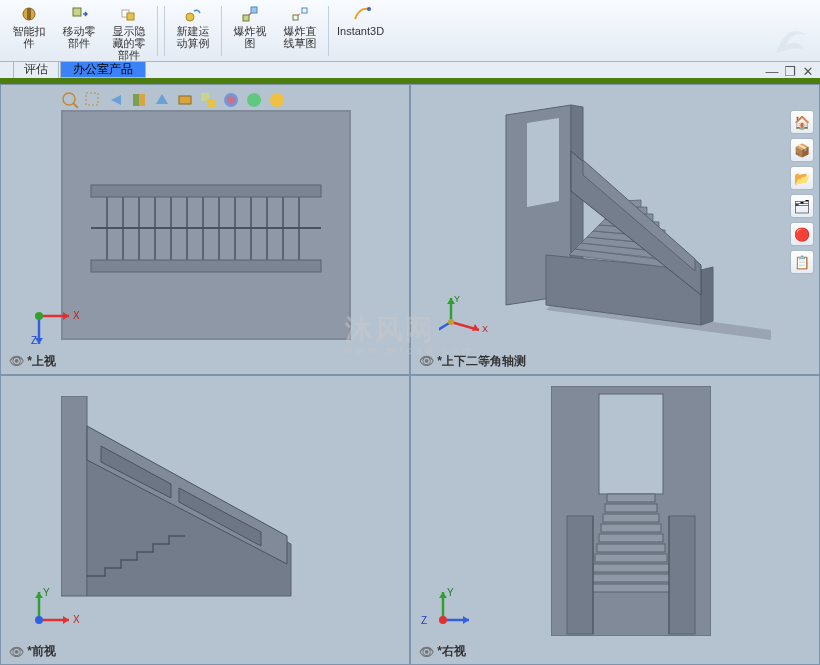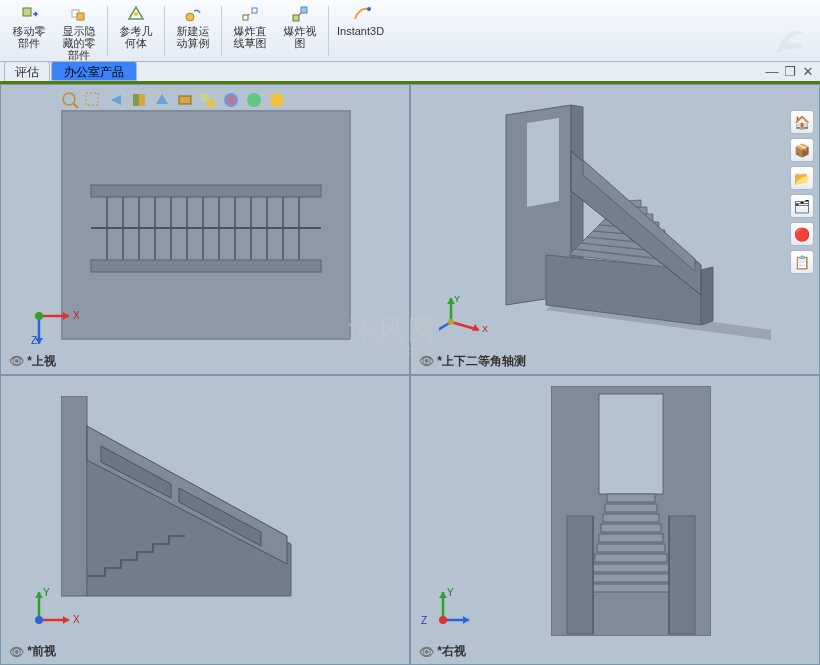--- a/index.html
+++ b/index.html
@@ -6,106 +6,106 @@
 body { width: 820px; height: 665px; background: #b8c6d4; overflow: hidden; position: relative; }
 
 .ribbon { height: 62px; background: linear-gradient(#f8fbff, #e4ebf4); border-bottom: 1px solid #a9b8c9; display: flex; align-items: flex-start; padding: 2px 4px 0 4px; position: relative; }
 .ribbon-btn { display: flex; flex-direction: column; align-items: center; justify-content: flex-start; padding: 2px 4px; margin: 0 1px; cursor: pointer; border-radius: 3px; min-width: 32px; }
 .ribbon-btn .icon-box { width: 20px; height: 20px; display: flex; align-items: center; justify-content: center; margin-bottom: 1px; }
 .ribbon-btn .label { font-size: 11px; line-height: 12px; text-align: center; color: #333; white-space: nowrap; }
 .ribbon-btn .label.stacked { white-space: normal; width: 40px; }
 .ribbon-sep { width: 1px; height: 50px; background: #c2ceda; margin: 4px 3px 0 3px; }
 .ds-logo { position: absolute; right: 8px; top: 25px; opacity: 0.35; }
 
-.tabs-row { height: 22px; background: #e6edf4; display: flex; align-items: flex-end; padding-left: 4px; border-bottom: 3px solid #4d7c0f; }
+.tabs-row { height: 22px; background: #e6edf4; display: flex; align-items: flex-end; padding-left: 13px; border-bottom: 6px solid #4d7c0f; }
 .tab-item { height: 20px; padding: 0 10px; font-size: 12px; line-height: 20px; color: #333; background: #e6edf4; border: 1px solid #a8b8c8; border-bottom: none; margin-right: -1px; border-radius: 3px 3px 0 0; }
 .panel-btn { height: 20px; padding: 0 12px; font-size: 12px; line-height: 20px; background: #3b82f6; border: 1px solid #a8b8c8; border-radius: 3px 3px 0 0; margin-left: 2px; }
 
 .win-ctrl { position: absolute; right: 4px; top: 64px; display: flex; gap: 2px; z-index: 50; }
 .win-ctrl span { width: 16px; height: 16px; font-size: 13px; text-align: center; line-height: 15px; color: #555; cursor: pointer; }
 
 .viewport-area { position: absolute; top: 84px; left: 0; right: 0; bottom: 0; display: grid; grid-template-columns: 1fr 1fr; grid-template-rows: 1fr 1fr; background: #b5c3d1; }
 .vp { background: #b5c3d1; border: 1px solid #7e94aa; position: relative; overflow: hidden; }
 .vp-label { position: absolute; left: 8px; bottom: 4px; font-size: 12px; font-weight: bold; color: #333; display: flex; align-items: center; gap: 3px; }
 .vp-label .eye { color: #777; font-size: 12px; }
 
 .vp-toolbar { position: absolute; top: 6px; left: 60px; display: flex; gap: 5px; z-index: 10; }
 .vp-toolbar .tb-icon { width: 18px; height: 18px; border-radius: 2px; }
 
 .side-panel { position: absolute; right: 4px; top: 110px; width: 26px; display: flex; flex-direction: column; gap: 4px; z-index: 40; }
 .side-btn { width: 24px; height: 24px; background: linear-gradient(#fff,#e6ecf4); border: 1px solid #a9b8c9; border-radius: 3px; display: flex; align-items: center; justify-content: center; font-size: 13px; }
 
 .triad { position: absolute; width: 50px; height: 50px; }
 .scene { position: absolute; }
 
-.watermark { position: absolute; left: 50%; top: 50%; transform: translate(-50%,-50%); font-size: 28px; color: rgba(200,200,200,0.5); font-weight: normal; letter-spacing: 2px; z-index: 30; pointer-events: none; }
+.watermark { position: absolute; left: 50%; top: 50%; transform: translate(-50%,-50%); font-size: 28px; color: rgba(200,200,200,0.5); font-weight: bold; letter-spacing: 2px; z-index: 30; pointer-events: none; }
 .watermark small { display: block; font-size: 10px; letter-spacing: 4px; margin-top: -4px; }
 </style>
 </head>
 <body>
 
 <div class="ribbon">
   <div class="ribbon-btn">
     <div class="icon-box">
         <svg width="18" height="18">
+          <circle cx="9" cy="9" r="6" fill="#d9a441" stroke="#8a6a20"></circle>
+          <rect x="7" y="3" width="4" height="12" fill="#8a6a20"></rect>
+        </svg>
+      </div>
+    <div class="label stacked">智能扣<br>件</div>
+  </div>
+  <div class="ribbon-btn">
+    <div class="icon-box">
+        <svg width="18" height="18">
           <rect x="3" y="3" width="8" height="8" fill="#c9d48a" stroke="#6b7a2e"></rect>
           <path d="M13 9 L17 9 M15 7 L17 9 L15 11" stroke="#3a62c8" fill="none" stroke-width="1.5"></path>
         </svg>
       </div>
     <div class="label stacked">移动零<br>部件</div>
   </div>
   <div class="ribbon-btn">
     <div class="icon-box">
         <svg width="18" height="18">
           <rect x="2" y="5" width="7" height="7" fill="#fff" stroke="#aaa"></rect>
           <rect x="7" y="8" width="7" height="7" fill="#e6c24d" stroke="#aa8a20"></rect>
         </svg>
       </div>
     <div class="label stacked">显示隐<br>藏的零<br>部件</div>
   </div>
   <div class="ribbon-sep"></div>
-  <div class="ribbon-btn">
-    <div class="icon-box">
-        <svg width="18" height="18">
-          <path d="M2 14 L9 2 L16 14 Z" fill="none" stroke="#6a9a4a" stroke-width="1.5"></path>
-          <circle cx="9" cy="9" r="2" fill="#e6c24d"></circle>
-        </svg>
-      </div>
-    <div class="label stacked">参考几<br>何体</div>
-  </div>
   <div class="ribbon-sep"></div>
   <div class="ribbon-btn">
     <div class="icon-box">
         <svg width="18" height="18">
           <circle cx="6" cy="12" r="4" fill="#e6c24d" stroke="#aa8a20"></circle>
           <path d="M10 6 Q14 4 16 8" stroke="#4a8ac0" fill="none" stroke-width="1.5"></path>
         </svg>
       </div>
     <div class="label stacked">新建运<br>动算例</div>
   </div>
   <div class="ribbon-sep"></div>
+  <div class="ribbon-btn">
+    <div class="icon-box">
+        <svg width="18" height="18">
+          <rect x="2" y="10" width="6" height="6" fill="#c9d48a" stroke="#6b7a2e"></rect>
+          <rect x="10" y="2" width="6" height="6" fill="#96c8f0" stroke="#4a8ac0"></rect>
+          <line x1="8" y1="10" x2="10" y2="8" stroke="#d05a5a" stroke-width="1.5"></line>
+        </svg>
+      </div>
+    <div class="label stacked">爆炸视<br>图</div>
+  </div>
   <div class="ribbon-btn">
     <div class="icon-box">
         <svg width="18" height="18">
           <rect x="2" y="10" width="5" height="5" fill="none" stroke="#6b7a2e"></rect>
           <rect x="11" y="3" width="5" height="5" fill="none" stroke="#4a8ac0"></rect>
           <line x1="7" y1="10" x2="11" y2="8" stroke="#d05a5a" stroke-dasharray="2"></line>
         </svg>
       </div>
     <div class="label stacked">爆炸直<br>线草图</div>
-  </div>
-  <div class="ribbon-btn">
-    <div class="icon-box">
-        <svg width="18" height="18">
-          <rect x="2" y="10" width="6" height="6" fill="#c9d48a" stroke="#6b7a2e"></rect>
-          <rect x="10" y="2" width="6" height="6" fill="#96c8f0" stroke="#4a8ac0"></rect>
-          <line x1="8" y1="10" x2="10" y2="8" stroke="#d05a5a" stroke-width="1.5"></line>
-        </svg>
-      </div>
-    <div class="label stacked">爆炸视<br>图</div>
   </div>
   <div class="ribbon-sep"></div>
   <div class="ribbon-btn">
     <div class="icon-box">
         <svg width="22" height="22">
           <path d="M4 16 Q8 4 18 6" stroke="#f0a030" fill="none" stroke-width="2"></path>
           <circle cx="18" cy="6" r="2" fill="#3a62c8"></circle>
         </svg>
       </div>
     <div class="label">Instant3D</div>

